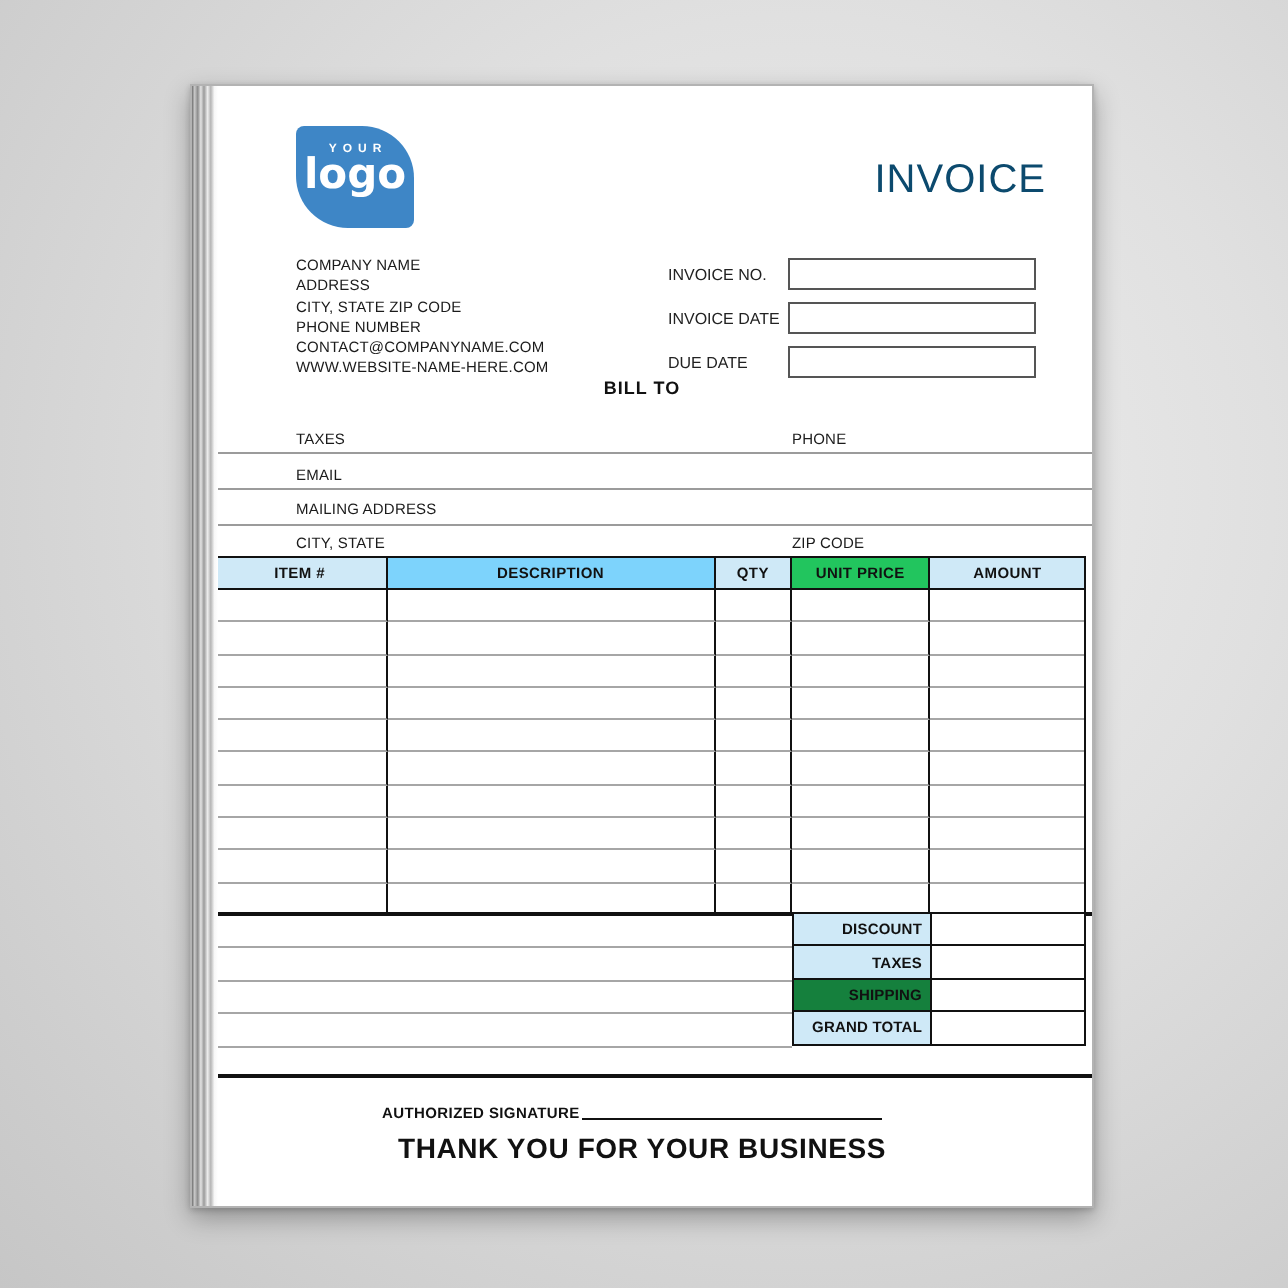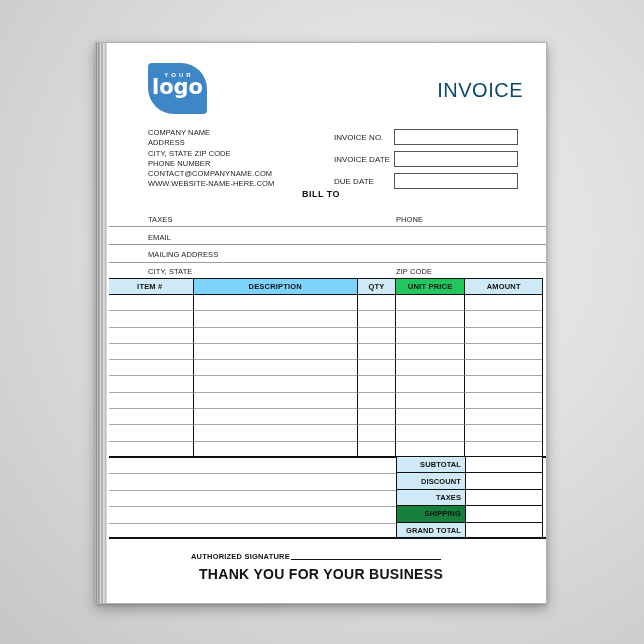--- a/index.html
+++ b/index.html
@@ -189,24 +189,20 @@
   </div>
 
   <div class="thick-line" style="top:413px"></div>
   <div class="t-thin" style="top:430px"></div>
   <div class="t-thin" style="top:447px"></div>
   <div class="t-thin" style="top:463px"></div>
   <div class="t-thin" style="top:480px"></div>
 
   <div class="totals-block">
     <div class="t-row">
-      <div class="t-label" style="background-color: rgb(207, 233, 247);">SUBTOTAL</div>
-      <div class="t-amount"></div>
-    </div>
-    <div class="t-row">
       <div class="t-label" style="background-color: rgb(207, 233, 247);">DISCOUNT</div>
       <div class="t-amount"></div>
     </div>
     <div class="t-row">
       <div class="t-label" style="background-color: rgb(207, 233, 247);">TAXES</div>
       <div class="t-amount"></div>
     </div>
     <div class="t-row">
       <div class="t-label" style="background-color: #15803d;">SHIPPING</div>
       <div class="t-amount"></div>

